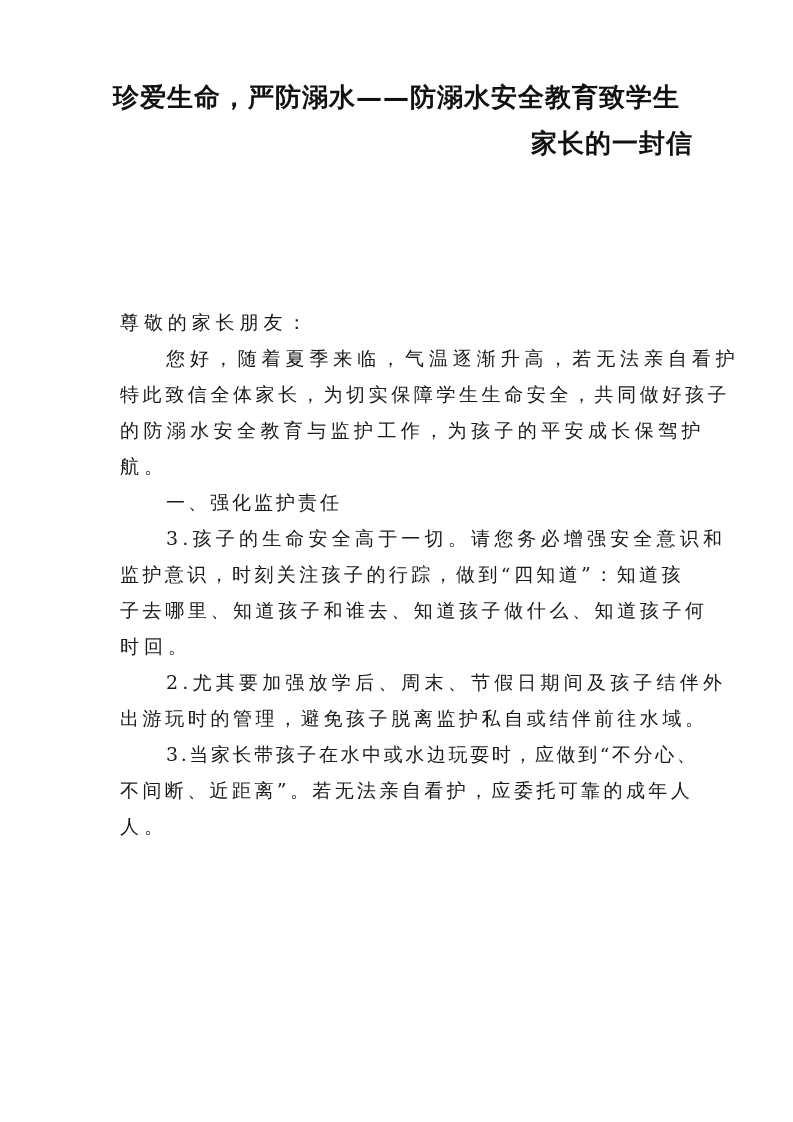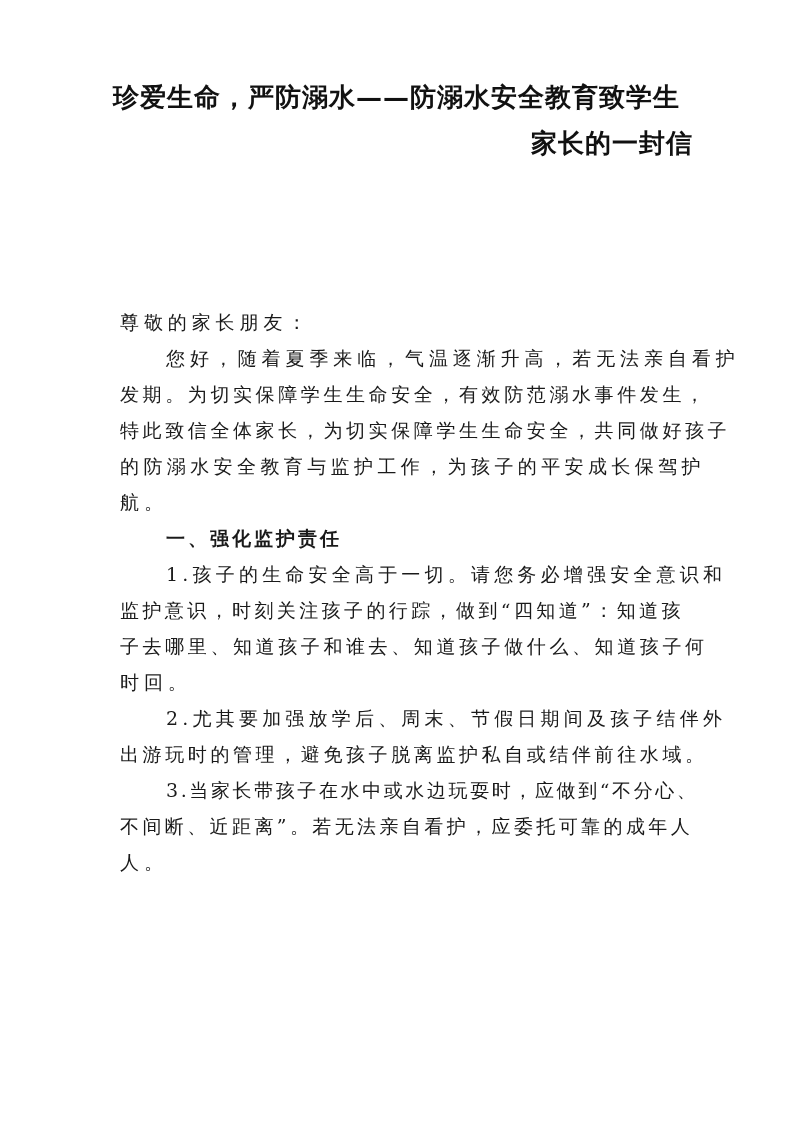--- a/index.html
+++ b/index.html
@@ -6,41 +6,40 @@
   body { width: 793px; height: 1122px; position: relative; overflow: hidden;
          font-family: "DejaVu Serif", "Liberation Serif", serif; color: #111; }
   .page { position: absolute; left: 0; top: 0; width: 793px; height: 1122px; background: #fff; }
   .title { position: absolute; left: 100px; width: 593px; text-align: center;
            font-family: "DejaVu Serif", serif; font-weight: bold; font-size: 26px; letter-spacing: 1px; color: #111; }
   .title-l1 { top: 80px; }
   .title-l2 { top: 126px; text-align: right; }
   .body { position: absolute; left: 120px; top: 268px; width: 554px; margin-top: 36px; }
   .line { height: 36px; line-height: 36px; font-size: 19px; white-space: nowrap; letter-spacing: 4.9px; color: #1a1a1a; }
   .indent { padding-left: 46px; }
-  .heading { font-weight: bold; letter-spacing: 3px; }
+  .heading { font-weight: normal; letter-spacing: 3px; }
 </style>
 </head>
 <body>
 
 <div class="page">
   <div class="title title-l1">珍爱生命，严防溺水——防溺水安全教育致学生</div>
   <div class="title title-l2">家长的一封信</div>
 
   <div class="body">
     <div class="line">尊敬的家长朋友：</div>
 
     <div class="line indent">您好，随着夏季来临，气温逐渐升高，若无法亲自看护</div>
-    <div class="line" style="letter-spacing:3.6px">发期。为切实保障学生生命安全，有效防范溺水事件发生，</div>
     <div class="line" style="letter-spacing:3.6px">特此致信全体家长，为切实保障学生生命安全，共同做好孩子</div>
     <div class="line" style="letter-spacing:4.4px">的防溺水安全教育与监护工作，为孩子的平安成长保驾护</div>
     <div class="line">航。</div>
 
     <div class="line indent heading">一、强化监护责任</div>
 
-    <div class="line indent" style="letter-spacing:4.2px">1.孩子的生命安全高于一切。请您务必增强安全意识和</div>
+    <div class="line indent" style="letter-spacing:4.2px">3.孩子的生命安全高于一切。请您务必增强安全意识和</div>
     <div class="line" style="letter-spacing:3.4px">监护意识，时刻关注孩子的行踪，做到“四知道”：知道孩</div>
     <div class="line" style="letter-spacing:3.6px">子去哪里、知道孩子和谁去、知道孩子做什么、知道孩子何</div>
     <div class="line">时回。</div>
 
     <div class="line indent" style="letter-spacing:4.2px">2.尤其要加强放学后、周末、节假日期间及孩子结伴外</div>
     <div class="line" style="letter-spacing:3.6px">出游玩时的管理，避免孩子脱离监护私自或结伴前往水域。</div>
 
     <div class="line indent" style="letter-spacing:2.6px">3.当家长带孩子在水中或水边玩耍时，应做到“不分心、</div>
     <div class="line" style="letter-spacing:3.4px">不间断、近距离”。若无法亲自看护，应委托可靠的成年人</div>
     <div class="line">人。</div>

